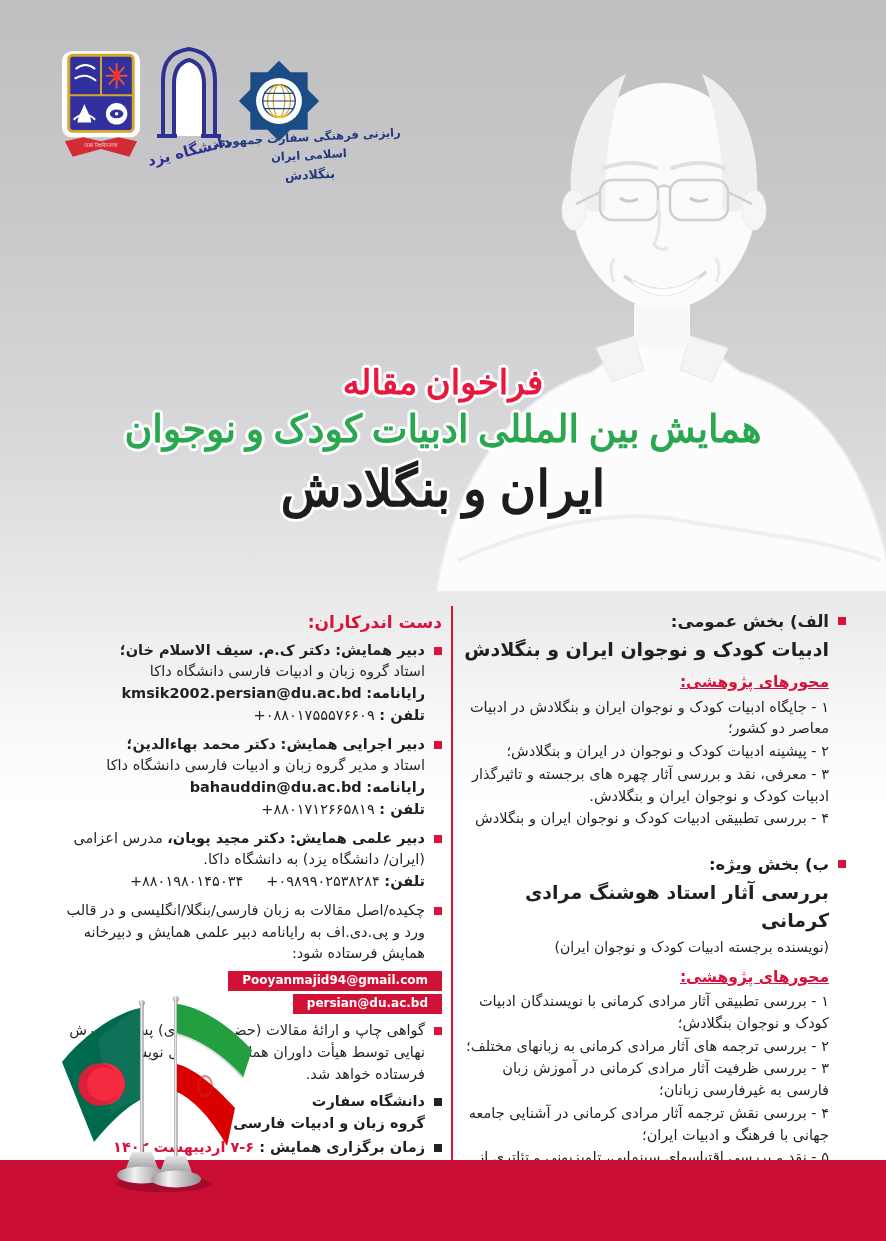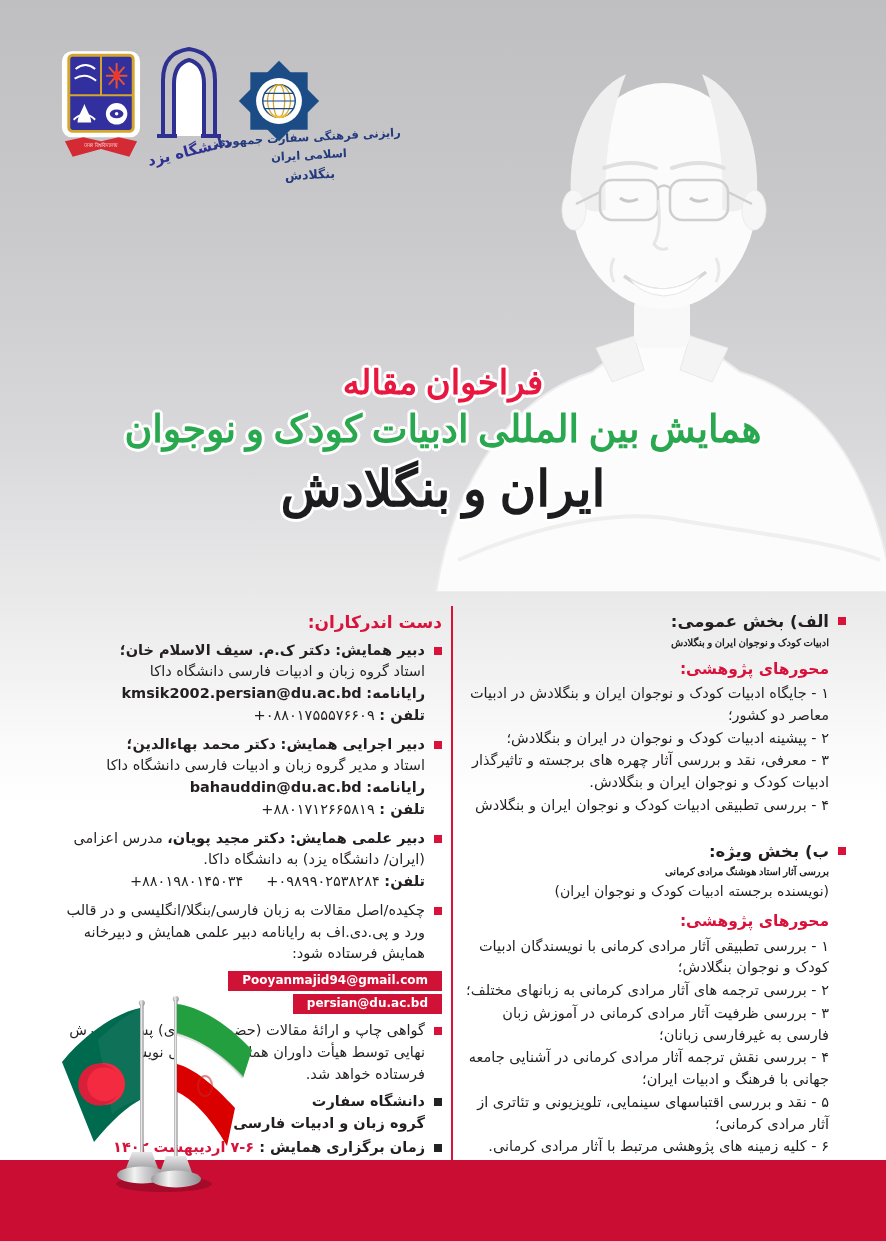--- a/index.html
+++ b/index.html
@@ -37,23 +37,23 @@
   .t-sub{font-size:50px;color:var(--blacktxt);}
   
   .divider{position:absolute;left:451px;top:606px;width:2px;height:554px;background:var(--red);}
   .col{position:absolute;top:610px;direction:rtl;text-align:right;font-size:14.5px;line-height:1.5;}
   .col-right{right:40px;width:382px;}
   .col-left{left:58px;width:384px;}
   .sec-head,.sec-sub,.note,.topic,.person,.date-row,.venue1,.venue2,.para{position:relative;padding-right:17px;}
   .sq{position:absolute;right:0;top:7px;width:8px;height:8px;background:var(--red);}
   .sq.black{background:#232323;}
   .sec-head{font-weight:bold;font-size:16.5px;}
-  .sec-sub{font-weight:bold;font-size:10px;margin-bottom:2px;font-family:Liberation Serif, serif;}
+  .sec-sub{font-weight:bold;font-size:19px;margin-bottom:2px;}
   .note{font-size:14px;}
-  .axes{color:var(--red);font-weight:bold;font-size:15.5px;margin:8px 0 2px;padding-right:17px;}
+  .axes{color:var(--red);font-weight:bold;font-size:15.5px;margin:8px 0 2px;padding-right:17px;text-decoration:underline;}
   .topic{margin-bottom:1px;}
   .gap{height:22px;}
   .red-h{color:var(--red);font-weight:bold;font-size:17px;margin-bottom:4px;}
   .person{margin-bottom:7px;}
   .role,.pname{font-weight:bold;}
   .lbl{font-weight:bold;}
   .ltr{direction:ltr;unicode-bidi:isolate;display:inline-block;}
   .email{font-weight:bold;}
   .email-btn{display:block;width:fit-content;margin:3px 0 3px auto;background:var(--btn);
     color:#fff;font-weight:bold;font-size:12px;padding:2px 14px 4px;direction:ltr;border:none;cursor:pointer;

